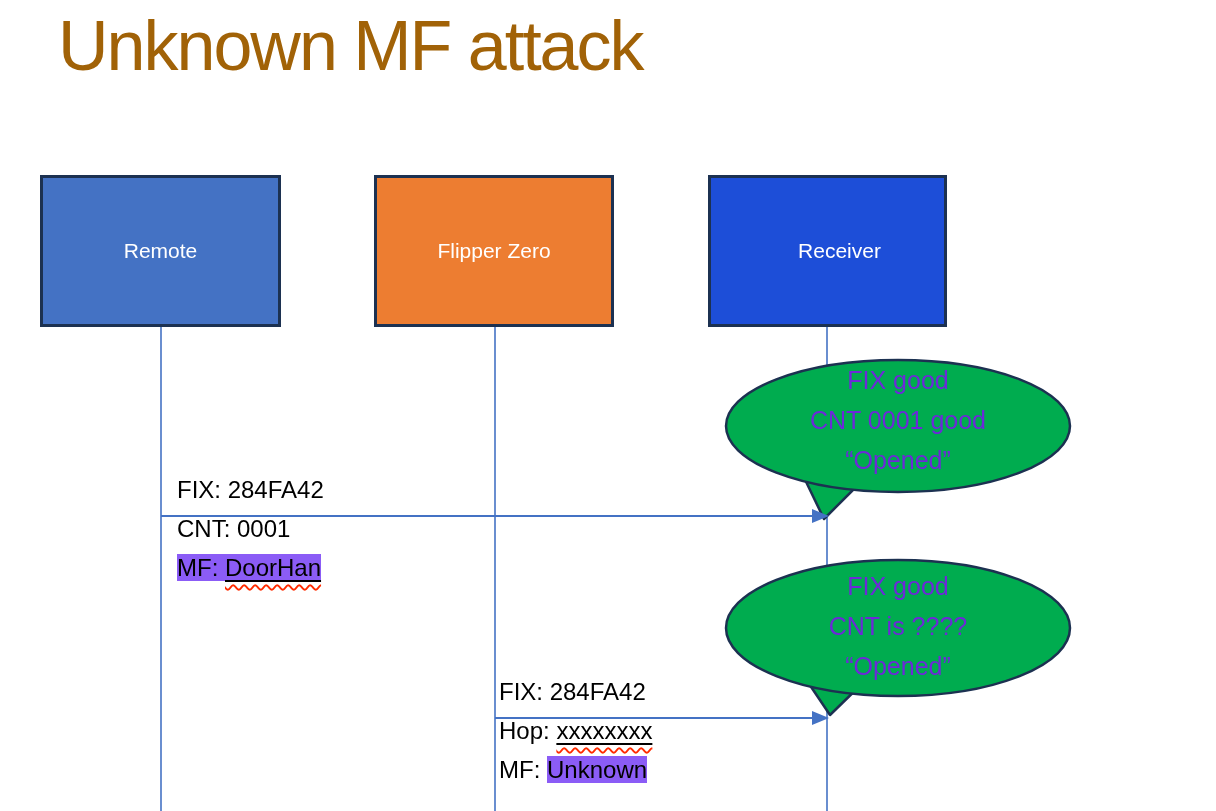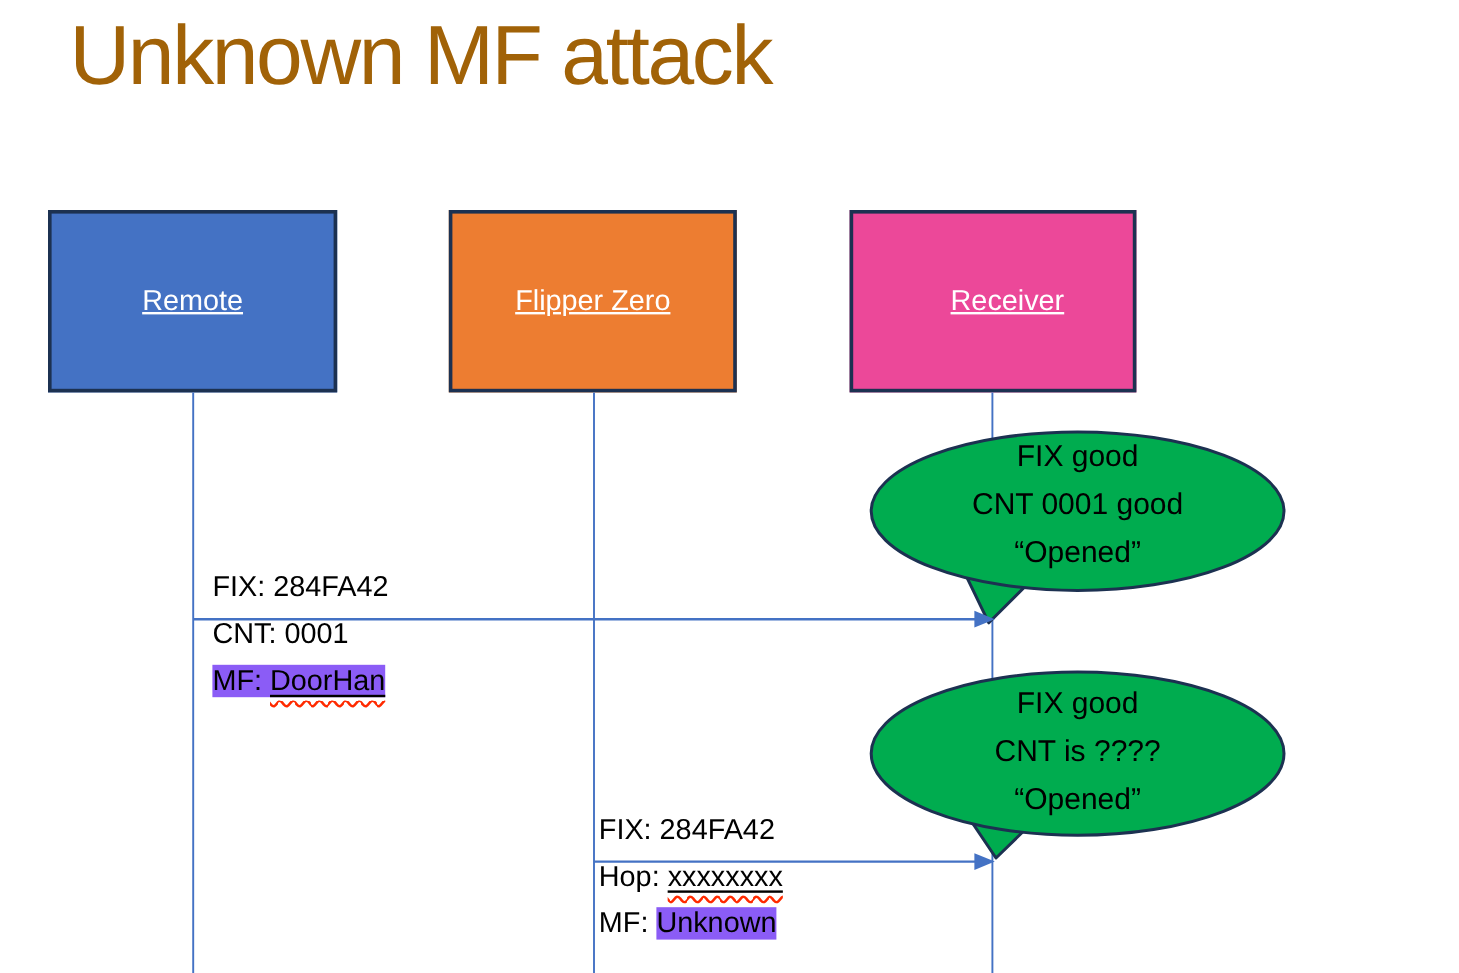--- a/index.html
+++ b/index.html
@@ -9,56 +9,56 @@
   }
   .title{
     position:absolute;left:58px;top:6px;
     font-size:70px;font-weight:300;letter-spacing:-2px;color:#a16207;
     white-space:nowrap;
   }
   .actor{
     position:absolute;top:175px;height:152px;box-sizing:border-box;
     border:3px solid #1C3151;display:flex;align-items:center;justify-content:center;
   }
-  .actor .lbl{color:#ffffff;font-size:24px;white-space:nowrap;text-decoration:underline;}
+  .actor .lbl{color:#ffffff;font-size:21px;white-space:nowrap;}
   #actor-remote{left:40px;width:241px;background:#4472C4;}
   #actor-flipper{left:374px;width:240px;background:#ED7D31;}
   #actor-receiver{left:708px;width:239px;background:#00AC4F;}
   svg.overlay{position:absolute;left:0;top:0;}
   .msg{
     position:absolute;font-size:24px;color:#000;line-height:39px;white-space:nowrap;
   }
   #msg1{left:177px;top:470px;}
   #msg2{left:499px;top:672px;}
   .hl{background:#8b5cf6;}
   .u{text-decoration-line:underline;text-decoration-style:solid;text-decoration-color:#000;
      text-decoration-thickness:2px;text-underline-offset:4px;}
   .sq{text-decoration-line:underline;text-decoration-style:wavy;text-decoration-color:#FF2A00;
      text-decoration-thickness:2px;text-underline-offset:8px;}
   .callout-text{
-    position:absolute;width:344px;text-align:center;color:#000000;
+    position:absolute;width:344px;text-align:center;color:#6d28d9;
     font-size:25px;line-height:40px;white-space:nowrap;
   }
   #callout-text-1{left:726px;top:360px;}
   #callout-text-2{left:726px;top:566px;}
 </style>
 </head>
 <body>
 
 <div id="slide">
 
   <div class="title">Unknown MF attack</div>
 
   <div class="actor" id="actor-remote" style="background-color: rgb(68, 114, 196);">
     <span class="lbl">Remote</span>
   </div>
   <div class="actor" id="actor-flipper" style="background-color: rgb(237, 125, 49);">
     <span class="lbl">Flipper Zero</span>
   </div>
-  <div class="actor" id="actor-receiver" style="background-color: #ec4899; padding-left: 24px;">
+  <div class="actor" id="actor-receiver" style="background-color: #1d4ed8; padding-left: 24px;">
     <span class="lbl">Receiver</span>
   </div>
 
   <svg class="overlay" width="1216" height="811" viewBox="0 0 1216 811">
 
     <line x1="161" y1="327" x2="161" y2="811" stroke="#4472C4" stroke-width="1.6"></line>
     <line x1="495" y1="327" x2="495" y2="811" stroke="#4472C4" stroke-width="1.6"></line>
     <line x1="827" y1="327" x2="827" y2="811" stroke="#4472C4" stroke-width="1.6"></line>
 
     <line x1="161" y1="516" x2="814" y2="516" stroke="#4472C4" stroke-width="2"></line>

